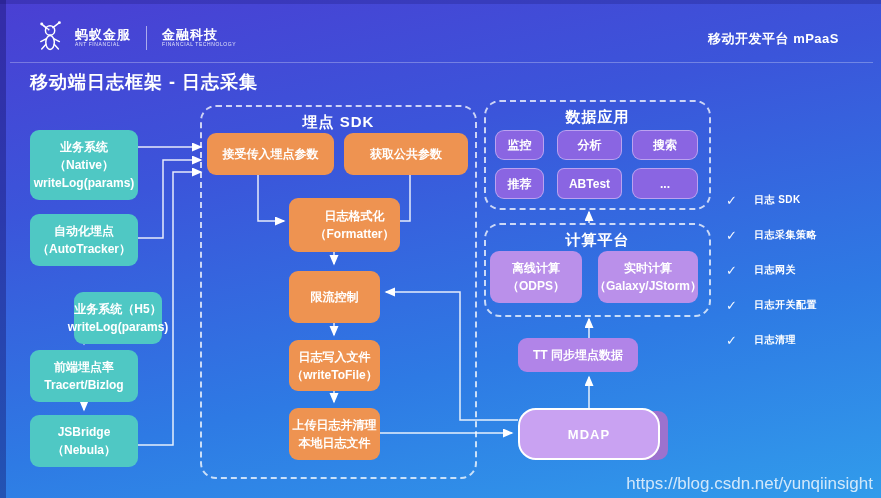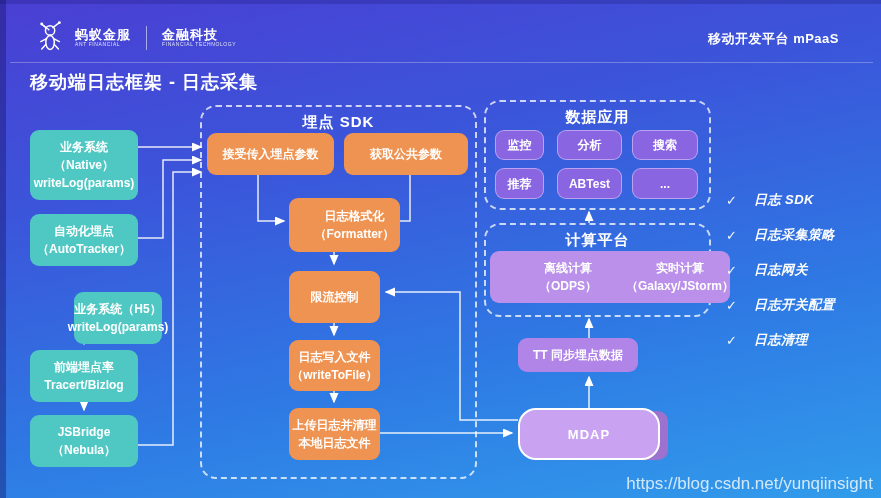--- a/index.html
+++ b/index.html
@@ -18,33 +18,33 @@
   .logo .en{font-size:5px;letter-spacing:.6px;opacity:.85;}
   .logo .sep{width:1px;height:24px;background:rgba(255,255,255,.55);margin:0 4px;}
   .mpaas{position:absolute;right:42px;top:30px;font-size:13px;font-weight:700;letter-spacing:.5px;}
   .page-title{position:absolute;left:30px;top:70px;font-size:18px;font-weight:700;letter-spacing:1px;}
 
   .node{position:absolute;display:flex;align-items:center;justify-content:center;text-align:center;
         border-radius:9px;font-size:12px;font-weight:600;line-height:1.5;white-space:pre-line;color:#fff;}
   .teal{background:#4fc8c4;}
   .orange{background:#ee9351;}
   .appbox{background:#8a65e2;border:1.5px solid rgba(190,165,240,.95);}
-  .lav{background:#ba90ea;padding-left:32px;}
+  .lav{background:#ba90ea;}
   .tt{background:#b184e8;}
   .section{position:absolute;border:2px dashed rgba(255,255,255,.75);border-radius:16px;}
   .section-label{position:absolute;left:0;right:0;top:6px;text-align:center;font-size:15px;font-weight:700;letter-spacing:1px;}
 
   .mdap-wrap{position:absolute;left:518px;top:408px;width:150px;height:54px;}
   .mdap-back{position:absolute;left:8px;top:3px;width:142px;height:49px;background:#9c72ce;border-radius:10px;}
   .mdap{position:absolute;left:0;top:0;width:142px;height:52px;background:#c9a2f2;border:2px solid #fff;border-radius:18px;
         display:flex;align-items:center;justify-content:center;font-size:13px;font-weight:700;letter-spacing:1px;box-sizing:border-box;}
 
   .check-row{position:absolute;left:726px;display:flex;align-items:center;gap:17px;height:16px;}
   .check-glyph{font-size:13px;font-weight:400;opacity:.95;}
-  .check-label{font-size:13px;font-weight:700;letter-spacing:.5px;font-style:italic;}
+  .check-label{font-size:10px;font-weight:700;letter-spacing:.5px;}
 
   .watermark{position:absolute;right:8px;bottom:4px;font-size:17px;color:rgba(255,255,255,.78);font-weight:400;}
   svg.wires{position:absolute;left:0;top:0;pointer-events:none;}
 </style>
 </head>
 <body>
 
 <div class="stage">
   <div class="edge-top"></div>
   <div class="edge-left"></div>
@@ -128,21 +128,21 @@
   <div class="node orange" style="left:289px;top:408px;width:91px;height:52px;">上传日志并清理
 本地日志文件</div>
 
   <div class="section" style="left:484px;top:100px;width:223px;height:106px;">
     <div class="section-label">数据应用</div>
   </div>
   <div class="node appbox" style="left:495px;top:130px;width:47px;height:28px;">监控</div>
   <div class="node appbox" style="left:557px;top:130px;width:63px;height:28px;">分析</div>
   <div class="node appbox" style="left:632px;top:130px;width:64px;height:28px;">搜索</div>
   <div class="node appbox" style="left:495px;top:168px;width:47px;height:29px;">推荐</div>
-  <div class="node appbox" style="left:557px;top:168px;width:63px;height:29px;">ABTest</div>
+  <div class="node appbox" style="left:557px;top:168px;width:63px;height:29px;border-radius:7px;">ABTest</div>
   <div class="node appbox" style="left:632px;top:168px;width:64px;height:29px;">...</div>
 
   <div class="section" style="left:484px;top:223px;width:223px;height:90px;">
     <div class="section-label">计算平台</div>
   </div>
   <div class="node lav" style="left:490px;top:251px;width:92px;height:52px;">离线计算
 （ODPS）</div>
   <div class="node lav" style="left:598px;top:251px;width:100px;height:52px;">实时计算
 （Galaxy/JStorm）</div>
 

